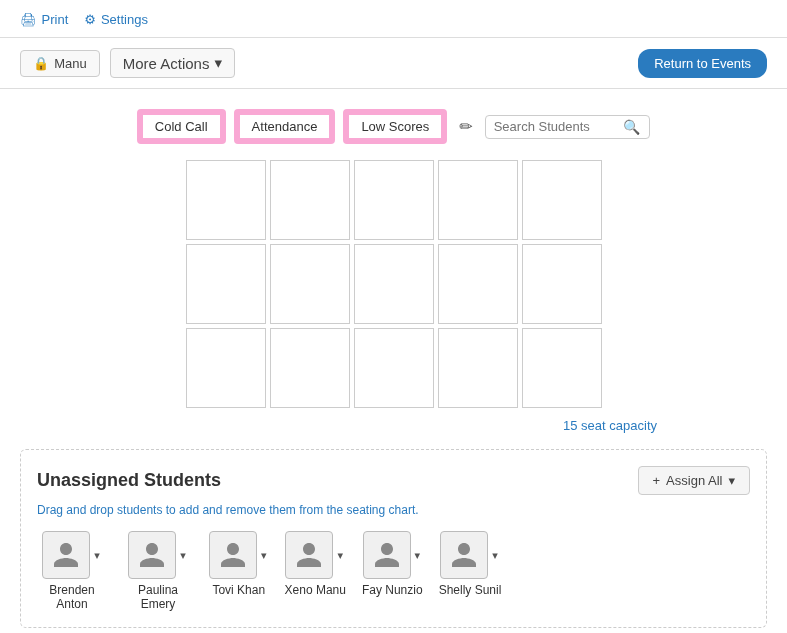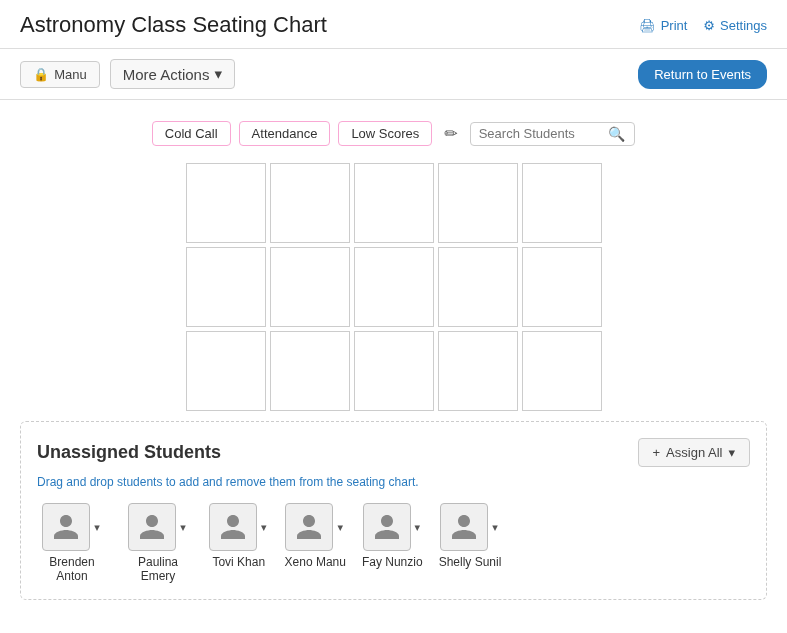--- a/index.html
+++ b/index.html
@@ -88,21 +88,21 @@
 
     
     .filter-row {
       display: flex;
       align-items: center;
       justify-content: center;
       gap: 8px;
       margin-bottom: 16px;
     }
     .filter-tag {
-      border: 1px solid #f9a8d4;
+      border: 6px solid #f9a8d4;
       border-radius: 4px;
       padding: 4px 12px;
       background: #fff;
       font-size: 13px;
       cursor: pointer;
       color: #333;
     }
     .edit-icon-btn {
       background: none;
       border: none;
@@ -239,21 +239,20 @@
       font-size: 12px;
       text-align: center;
       color: #333;
       max-width: 70px;
     }
   </style>
 </head>
 <body>
 
 <div class="top-bar">
-  <h1 class="page-title">Astronomy Class Seating Chart</h1>
   <div class="top-right">
     <button class="print-btn">
       <span>🖨</span>
       <span>Print</span>
     </button>
     <button class="settings-btn">
       <span>⚙</span>
       <span>Settings</span>
     </button>
   </div>
@@ -304,20 +303,23 @@
         <div class="seat"></div>
         <div class="seat"></div>
         <div class="seat"></div>
         <div class="seat"></div>
         <div class="seat"></div>
         <div class="seat"></div>
         <div class="seat"></div>
       </div>
   </div>
 
+  <div class="capacity-row">
+    <span>15 seat capacity</span>
+  </div>
 
   <div class="unassigned-section">
     <div class="unassigned-header">
       <h2 class="unassigned-title">Unassigned Students</h2>
       <button class="assign-all-btn">
         <span>+</span>
         <span>Assign All</span>
         <span>▾</span>
       </button>
     </div>

